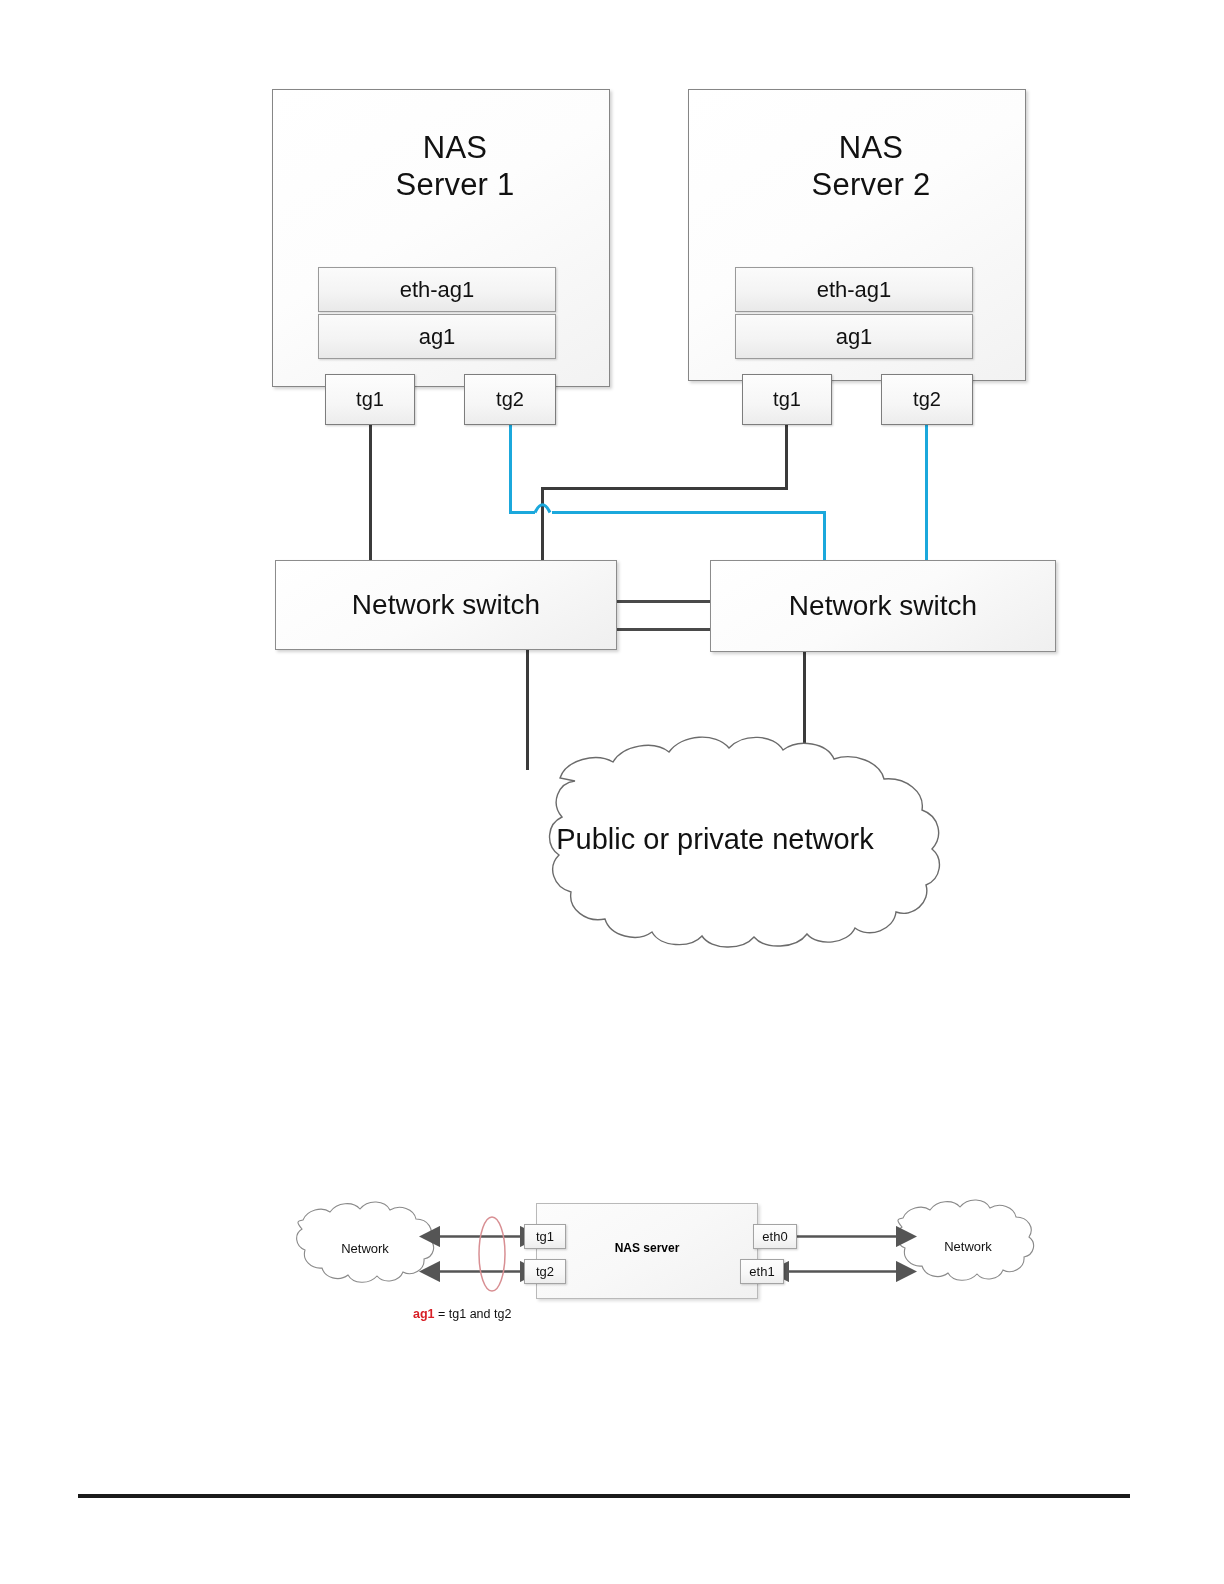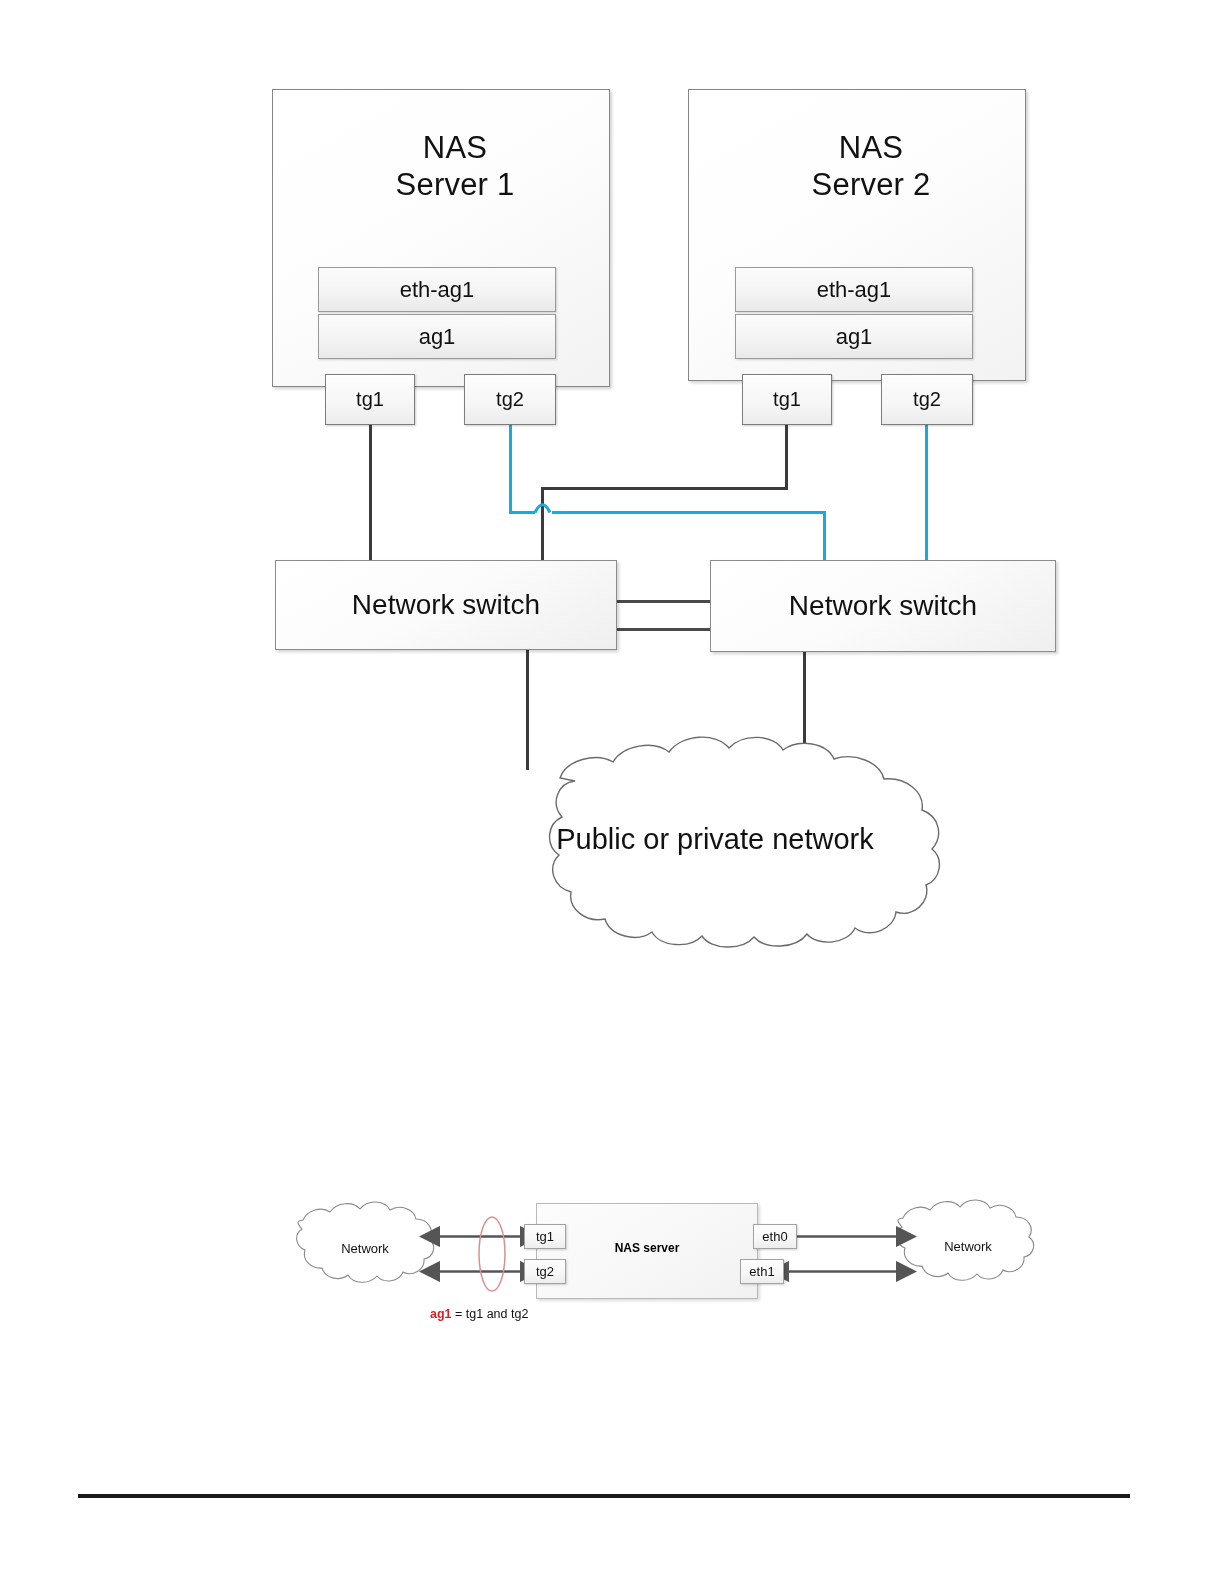--- a/index.html
+++ b/index.html
@@ -298,19 +298,19 @@
 
     <line x1="438" y1="1236.5" x2="522" y2="1236.5" stroke="#555" stroke-width="2.4" marker-start="url(#arrL)" marker-end="url(#arrR)"></line>
     <line x1="438" y1="1271.5" x2="522" y2="1271.5" stroke="#555" stroke-width="2.4" marker-start="url(#arrL)" marker-end="url(#arrR)"></line>
 
     <line x1="787" y1="1236.5" x2="898" y2="1236.5" stroke="#555" stroke-width="2.4" marker-start="url(#arrL)" marker-end="url(#arrR)"></line>
     <line x1="787" y1="1271.5" x2="898" y2="1271.5" stroke="#555" stroke-width="2.4" marker-start="url(#arrL)" marker-end="url(#arrR)"></line>
 
     <ellipse cx="492" cy="1254" rx="13" ry="37" fill="none" stroke="#d88f93" stroke-width="1.5"></ellipse>
   </svg>
 
-  <div class="legend" style="left:430px; top:1307px;">
+  <div class="legend" style="left:413px; top:1307px;">
     <span class="accent">ag1</span><span> = tg1 and tg2</span>
   </div>
 
   <div class="footer-rule"></div>
 
 </div>
 
 </body></html>

